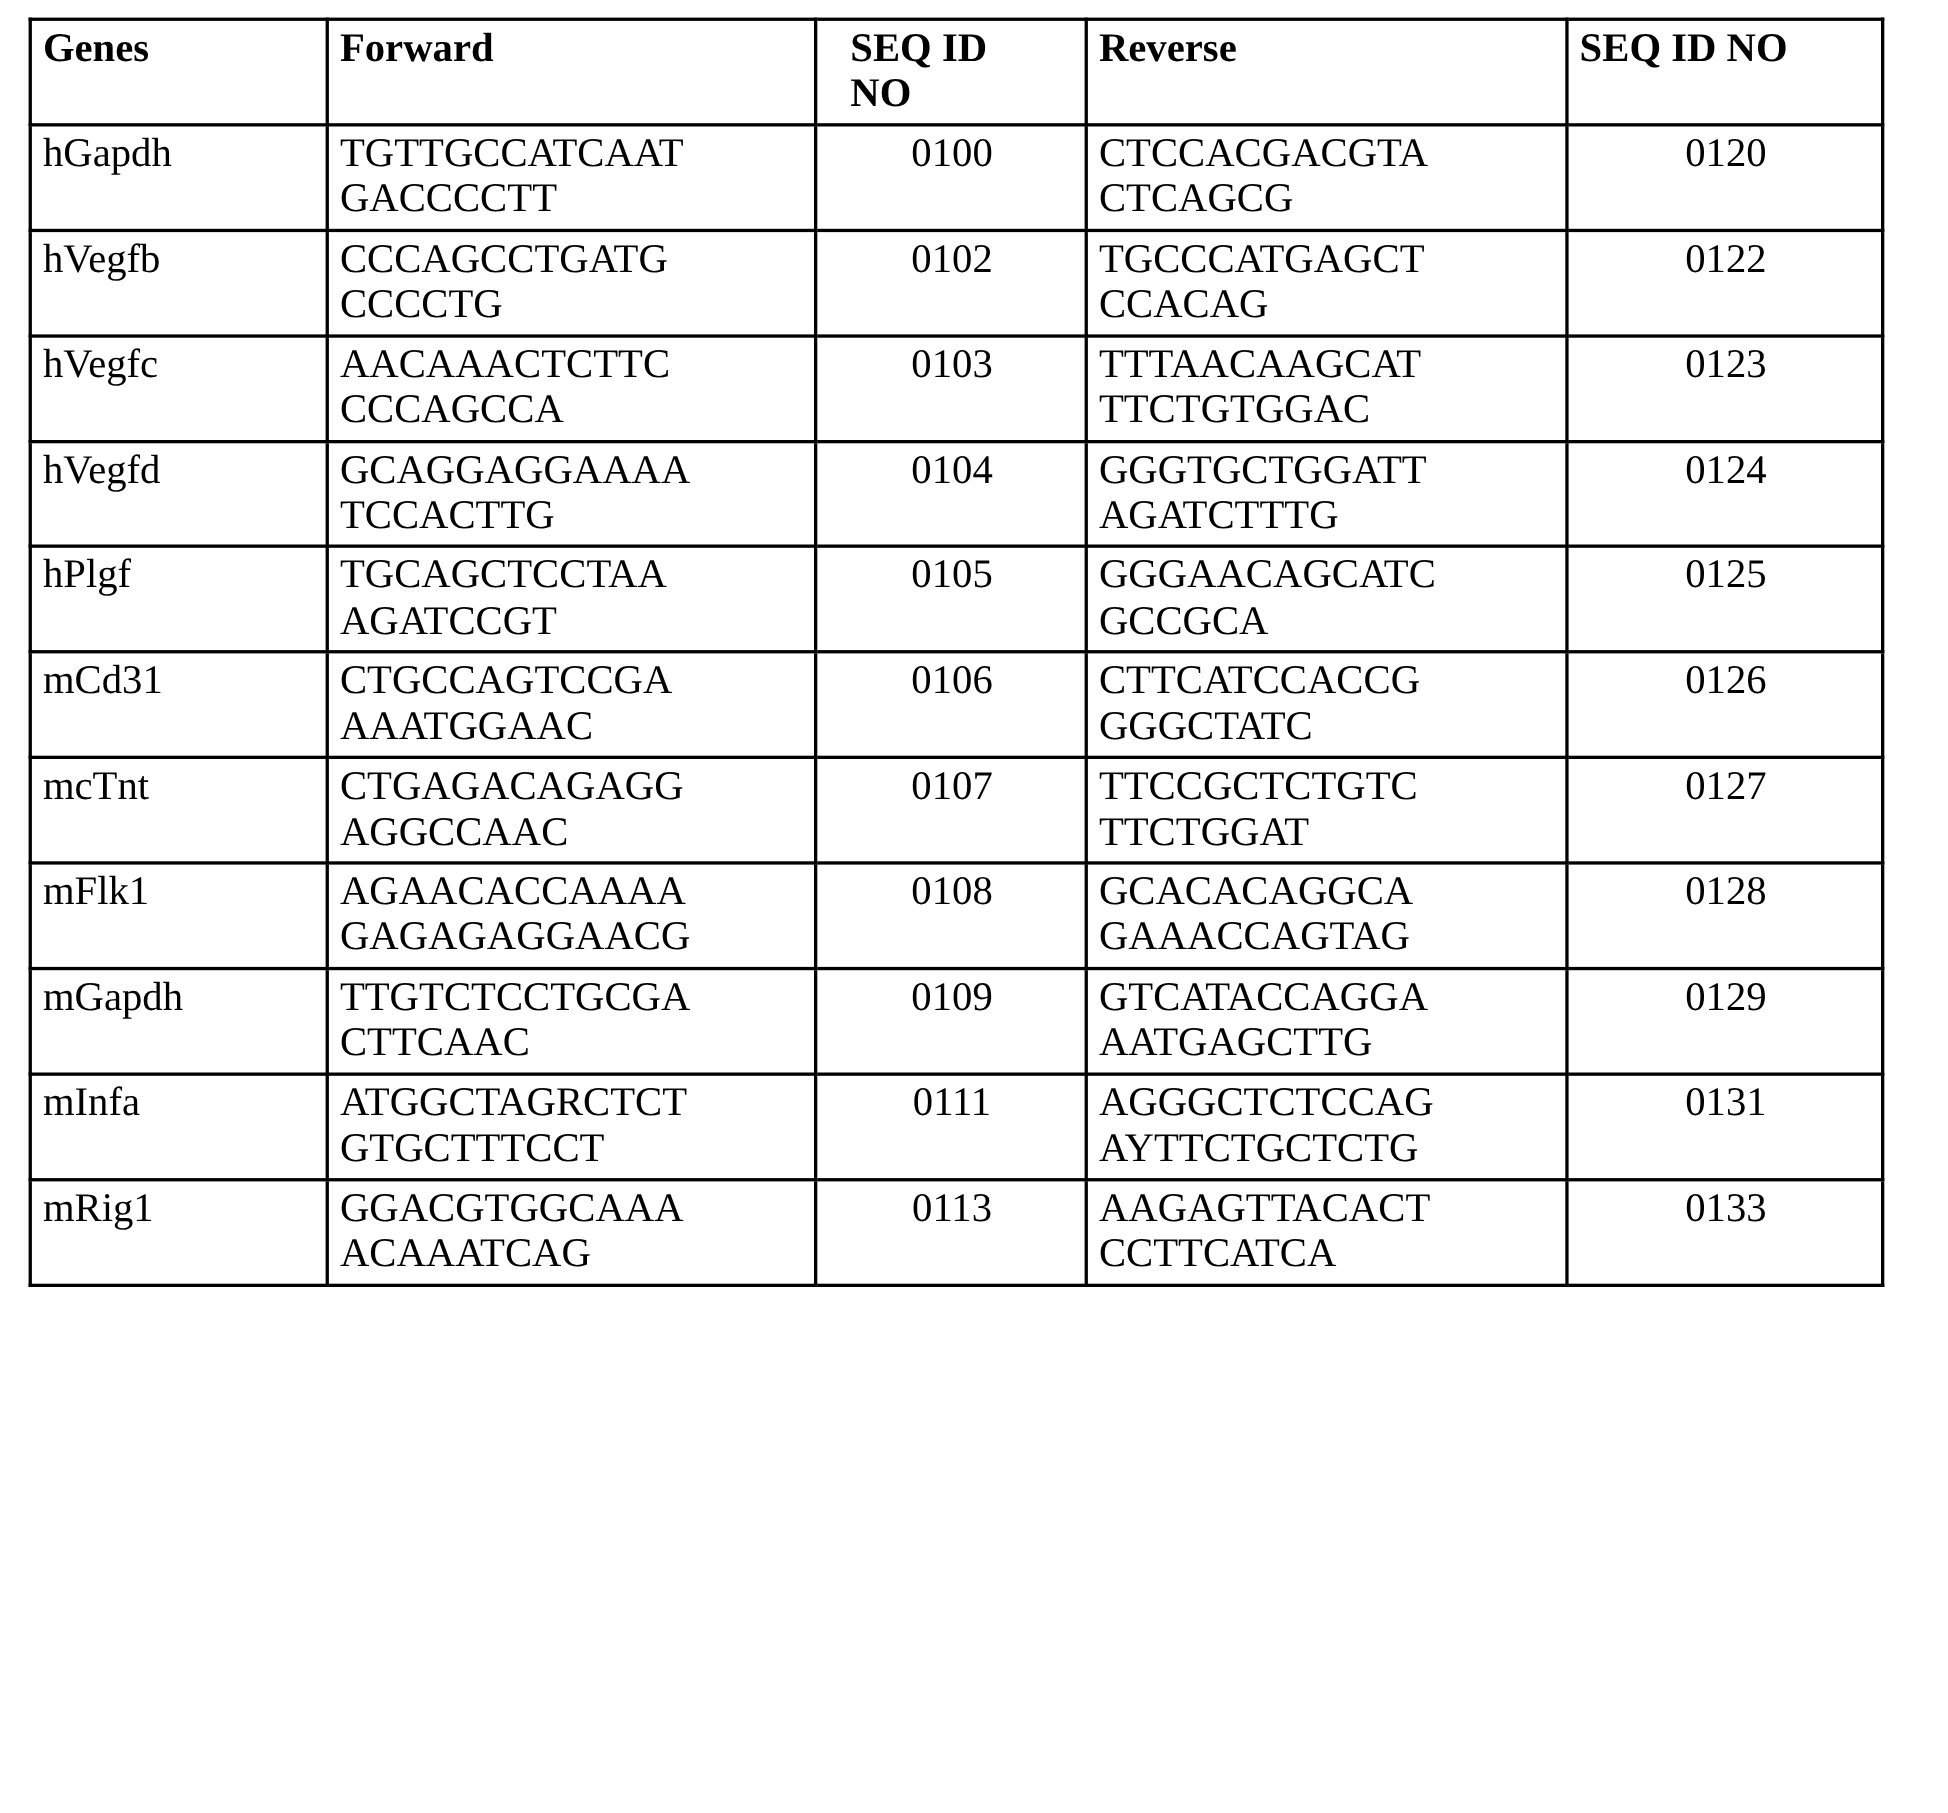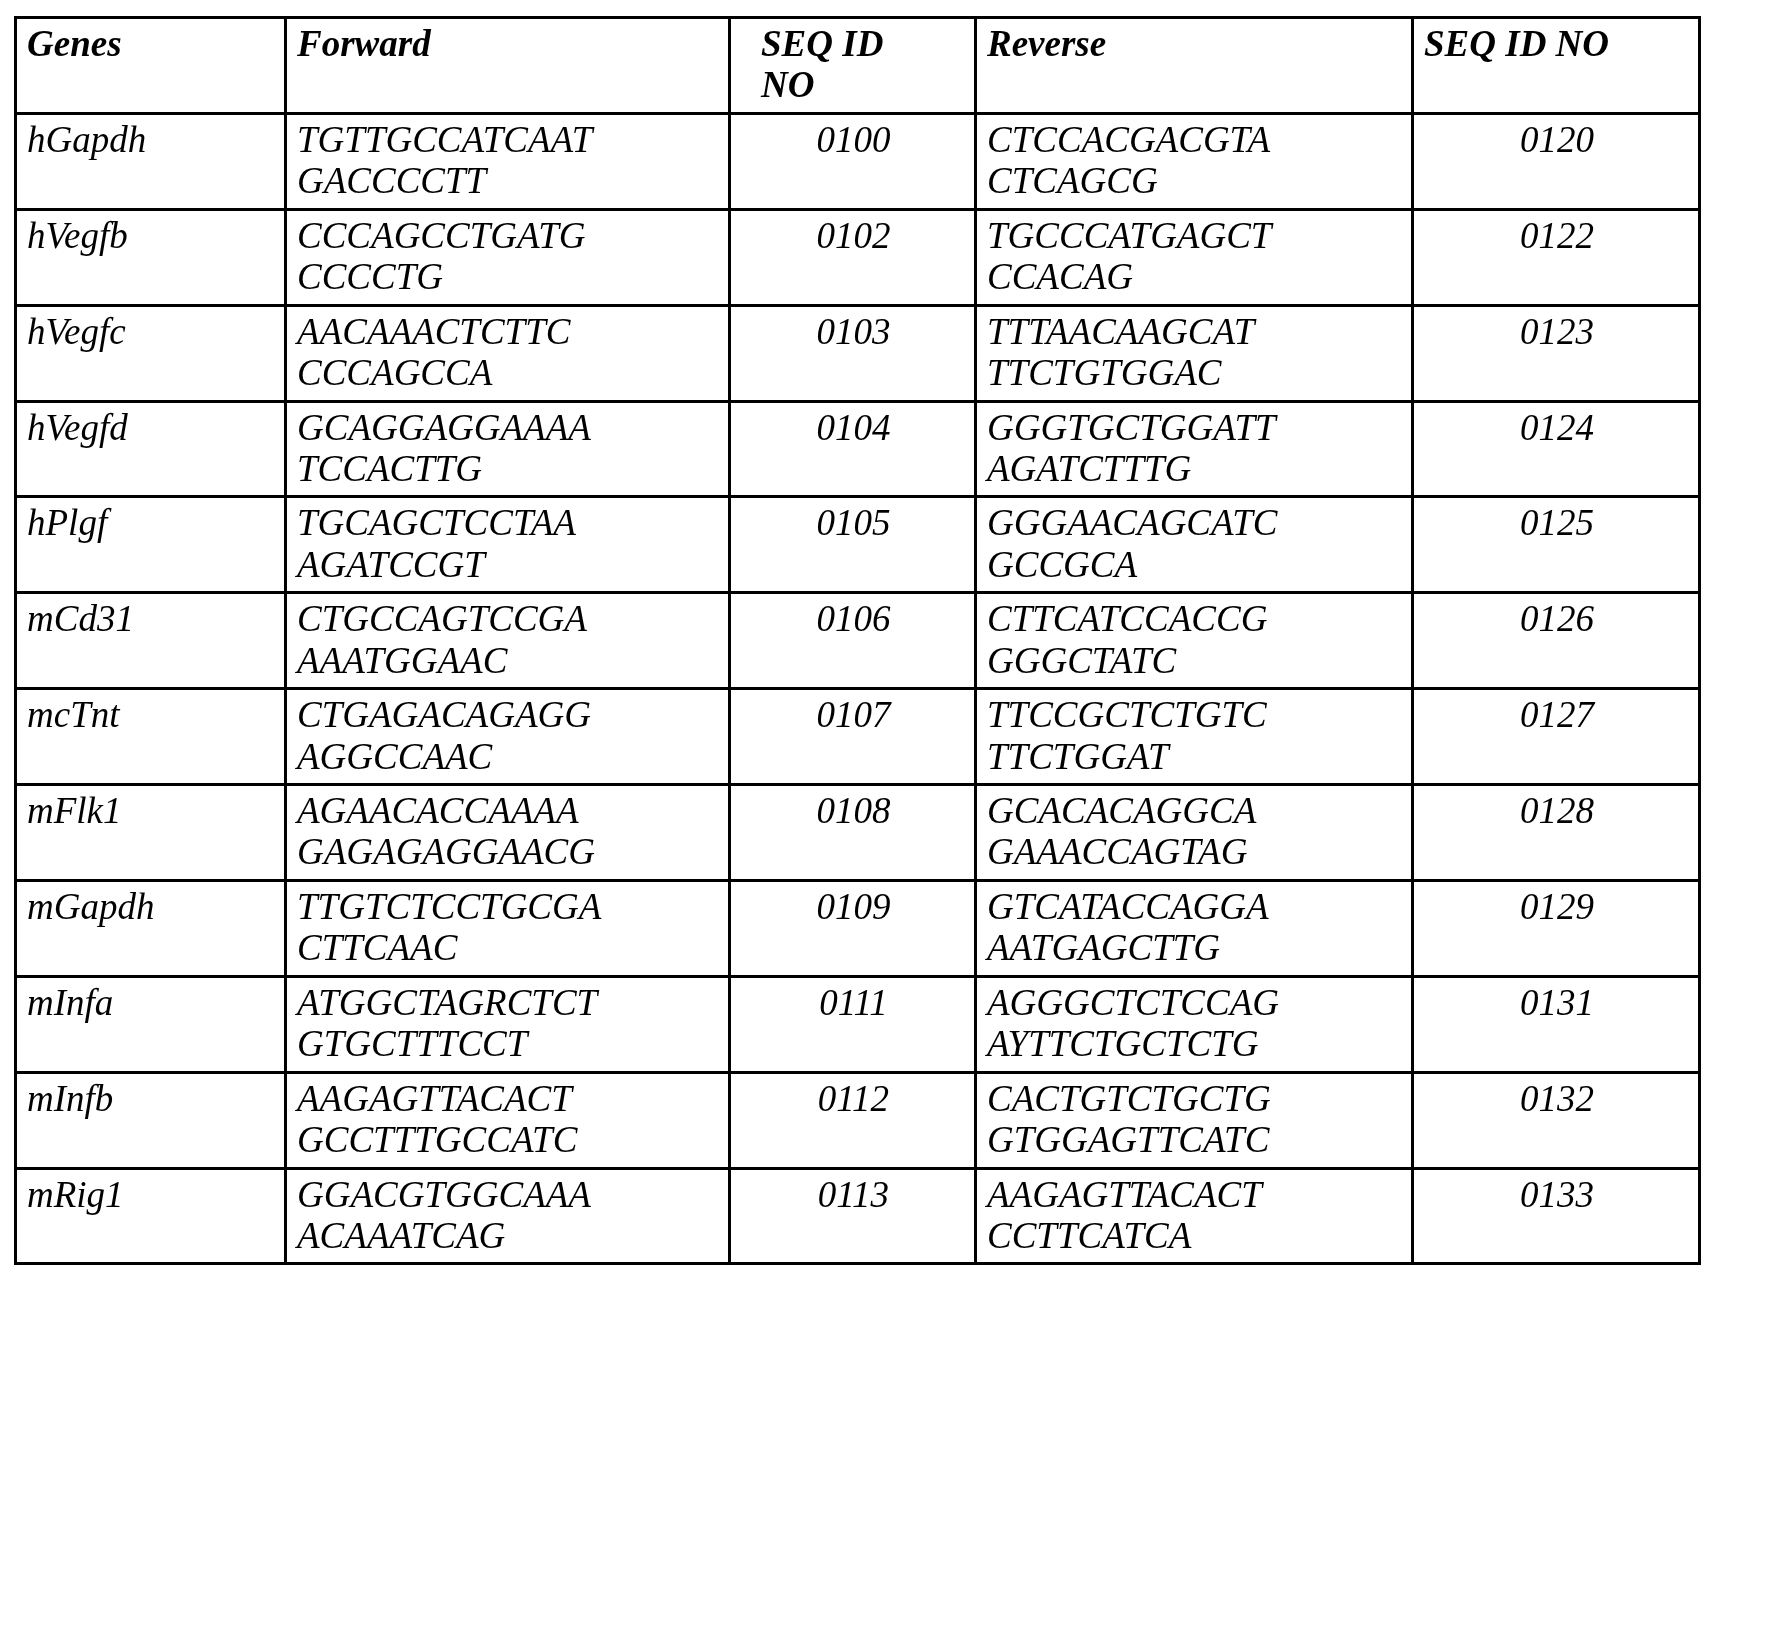--- a/index.html
+++ b/index.html
@@ -11,22 +11,21 @@
     width: 1771px;
     height: 1648px;
     font-family: "Liberation Serif", serif;
     color: #000000;
   }
   .page {
     position: relative;
     width: 1771px;
     height: 1648px;
     box-sizing: border-box;
-    padding: 10px 30px 0 14px;
-    font-style: italic;
+    padding: 10px 30px 0 26px;
   }
   table.primer-table {
     border-collapse: collapse;
     table-layout: fixed;
     width: 1684px;
     margin-top: 6px;
   }
   table.primer-table td,
   table.primer-table th {
     border: 3px solid #000000;
@@ -211,33 +210,20 @@
           <span class="seq-line">GTGCTTTCCT</span>
         </td>
         <td class="seqcell">0111</td>
         <td>
           <span class="seq-line">AGGGCTCTCCAG</span>
           <span class="seq-line">AYTTCTGCTCTG</span>
         </td>
         <td class="seqcell">0131</td>
       </tr>
       <tr>
-        <td><span class="gene-name">mInfb</span></td>
-        <td>
-          <span class="seq-line">AAGAGTTACACT</span>
-          <span class="seq-line">GCCTTTGCCATC</span>
-        </td>
-        <td class="seqcell">0112</td>
-        <td>
-          <span class="seq-line">CACTGTCTGCTG</span>
-          <span class="seq-line">GTGGAGTTCATC</span>
-        </td>
-        <td class="seqcell">0132</td>
-      </tr>
-      <tr>
         <td><span class="gene-name">mRig1</span></td>
         <td>
           <span class="seq-line">GGACGTGGCAAA</span>
           <span class="seq-line">ACAAATCAG</span>
         </td>
         <td class="seqcell">0113</td>
         <td>
           <span class="seq-line">AAGAGTTACACT</span>
           <span class="seq-line">CCTTCATCA</span>
         </td>

